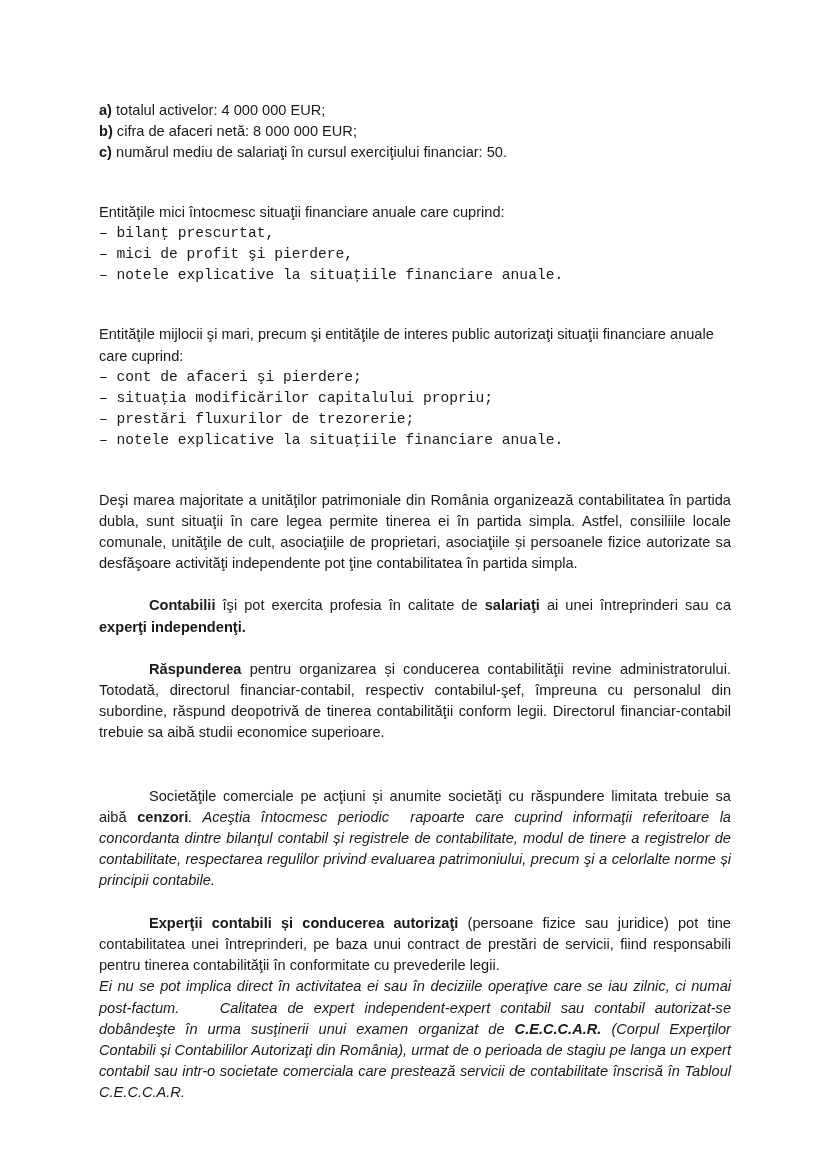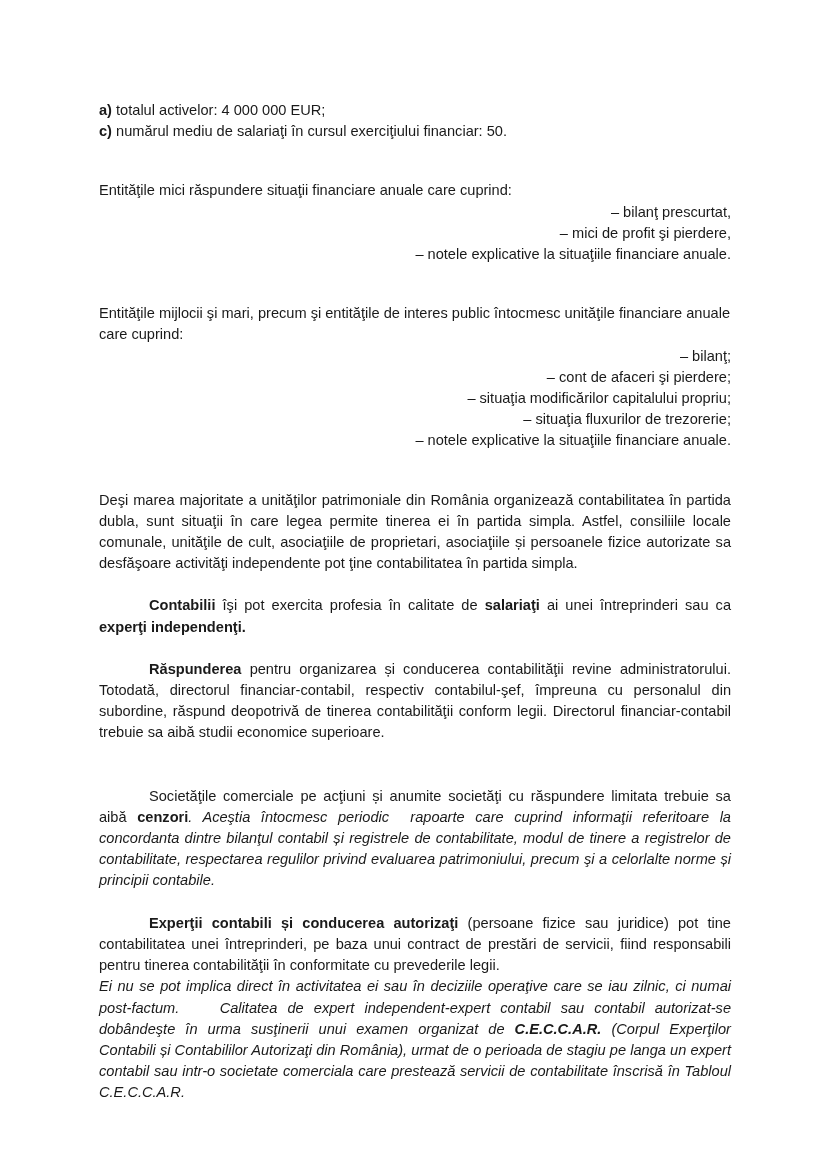--- a/index.html
+++ b/index.html
@@ -43,56 +43,57 @@
   }
   .indent {
     text-indent: 50px;
   }
   b, .b {
     font-weight: bold;
   }
   .gap-lg { height: 38px; }
   .gap-sm { height: 21px; }
   .list-line {
-    text-align: right;
+    text-align: left;
     white-space: pre-wrap;
+    font-family: Liberation Mono, monospace;
   }
   .wide-space {
     white-space: pre-wrap;
     font-style: italic;
   }
 </style>
 </head>
 <body>
 
 <div class="page">
   <div class="doc-body">
 
     <div class="block">
       <p class="left"><b>a)</b><span> totalul activelor: 4 000 000 EUR;</span></p>
+      <p class="left"><b>b)</b><span> cifra de afaceri netă: 8 000 000 EUR;</span></p>
       <p class="left"><b>c)</b><span> numărul mediu de salariaţi în cursul exerciţiului financiar: 50.</span></p>
     </div>
 
     <div class="gap-lg"></div>
 
     <div class="block">
-      <p class="left">Entităţile mici răspundere situaţii financiare anuale care cuprind:</p>
+      <p class="left">Entităţile mici întocmesc situaţii financiare anuale care cuprind:</p>
       <p class="list-line">– bilanţ prescurtat,</p>
       <p class="list-line">– mici de profit şi pierdere,</p>
       <p class="list-line">– notele explicative la situaţiile financiare anuale.</p>
     </div>
 
     <div class="gap-lg"></div>
 
     <div class="block">
-      <p class="left">Entităţile mijlocii şi mari, precum şi entităţile de interes public întocmesc unităţile financiare anuale care cuprind:</p>
-      <p class="list-line">– bilanţ;</p>
+      <p class="left">Entităţile mijlocii şi mari, precum şi entităţile de interes public autorizaţi situaţii financiare anuale care cuprind:</p>
       <p class="list-line">– cont de afaceri şi pierdere;</p>
       <p class="list-line">– situaţia modificărilor capitalului propriu;</p>
-      <p class="list-line">– situaţia fluxurilor de trezorerie;</p>
+      <p class="list-line">– prestări fluxurilor de trezorerie;</p>
       <p class="list-line">– notele explicative la situaţiile financiare anuale.</p>
     </div>
 
     <div class="gap-lg"></div>
 
     <p class="justify"> Deşi marea majoritate a unităţilor patrimoniale din România organizează contabilitatea în partida dubla, sunt situaţii în care legea permite tinerea ei în partida simpla. Astfel, consiliile locale comunale, unităţile de cult, asociaţiile de proprietari, asociaţiile și persoanele fizice autorizate sa desfăşoare activităţi independente pot ţine contabilitatea în partida simpla.</p>
 
     <div class="gap-sm"></div>
 
     <p class="justify indent"><b>Contabilii</b><span> îşi pot exercita profesia în calitate de </span><b>salariaţi</b><span> ai unei întreprinderi sau ca </span><b>experţi independenţi.</b></p>

